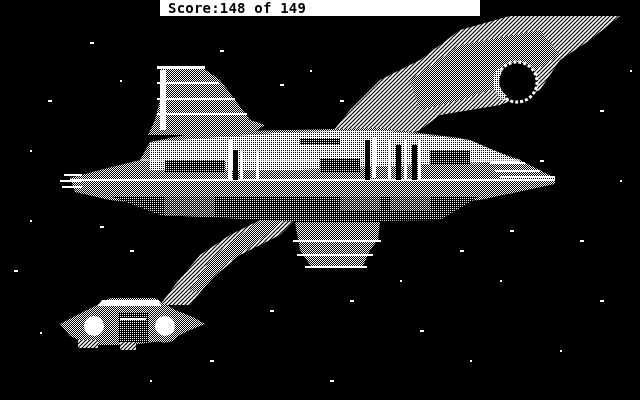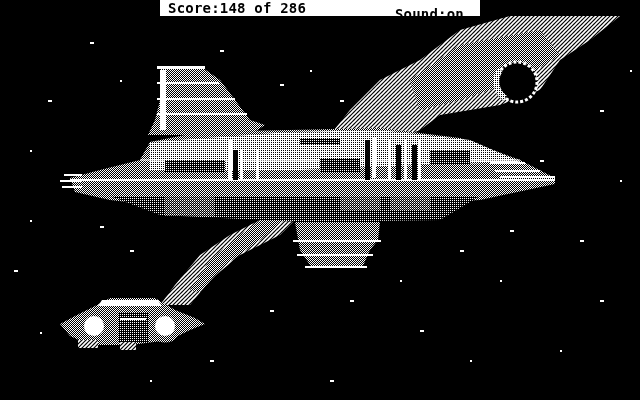--- a/index.html
+++ b/index.html
@@ -4,21 +4,21 @@
 <style>
   html, body { margin:0; padding:0; background:#000; }
   body { width:640px; height:400px; overflow:hidden; position:relative; font-family:"DejaVu Sans Mono", monospace; }
   #screen { position:absolute; left:0; top:0; width:640px; height:400px; background:#000; }
   #status-bar {
     position:absolute; left:160px; top:0; width:320px; height:16px;
     background:#fff; color:#000; font-family:"DejaVu Sans Mono", monospace;
     font-size:14px; line-height:16px; font-weight:bold;
   }
   #score { position:absolute; left:8px; top:0; letter-spacing:0.2px; }
-  #sound { position:absolute; right:16px; top:6px; letter-spacing:0.2px;margin-left:20px; }
+  #sound { position:absolute; right:16px; top:14px; letter-spacing:0.2px;margin-left:20px; }
   svg { position:absolute; left:0; top:0; }
 </style>
 </head>
 <body>
 
 <div id="screen">
   <svg width="640" height="400" viewBox="0 0 640 400">
     <defs>
       <pattern id="p50" width="2" height="2" patternUnits="userSpaceOnUse">
         <rect width="2" height="2" fill="#000"></rect>
@@ -155,16 +155,16 @@
       <circle cx="165" cy="326" r="10" fill="#fff"></circle>
       <circle cx="165" cy="326" r="14" fill="none" stroke="url(#p50)" stroke-width="5"></circle>
       <rect x="118" y="312" width="30" height="30" fill="url(#p25)"></rect>
       <rect x="120" y="318" width="26" height="2" fill="#fff"></rect>
       <rect x="78" y="340" width="20" height="8" fill="url(#diag)"></rect>
       <rect x="120" y="342" width="16" height="8" fill="url(#diag)"></rect>
     </g>
   </svg>
 
   <div id="status-bar">
-    <span id="score">Score:148 of 286</span>
+    <span id="score">Score:148 of 149</span>
     <span id="sound">Sound:on</span>
   </div>
 </div>
 
 </body></html>

